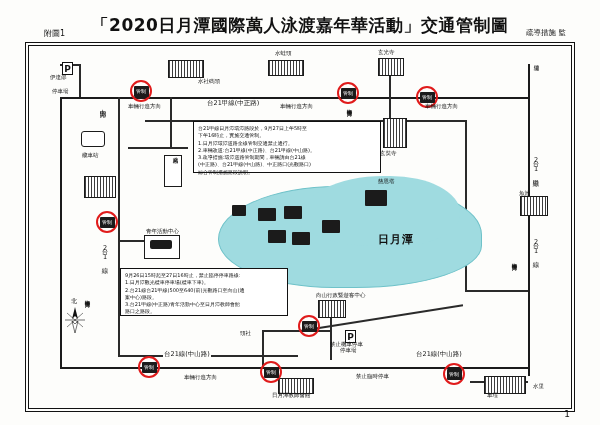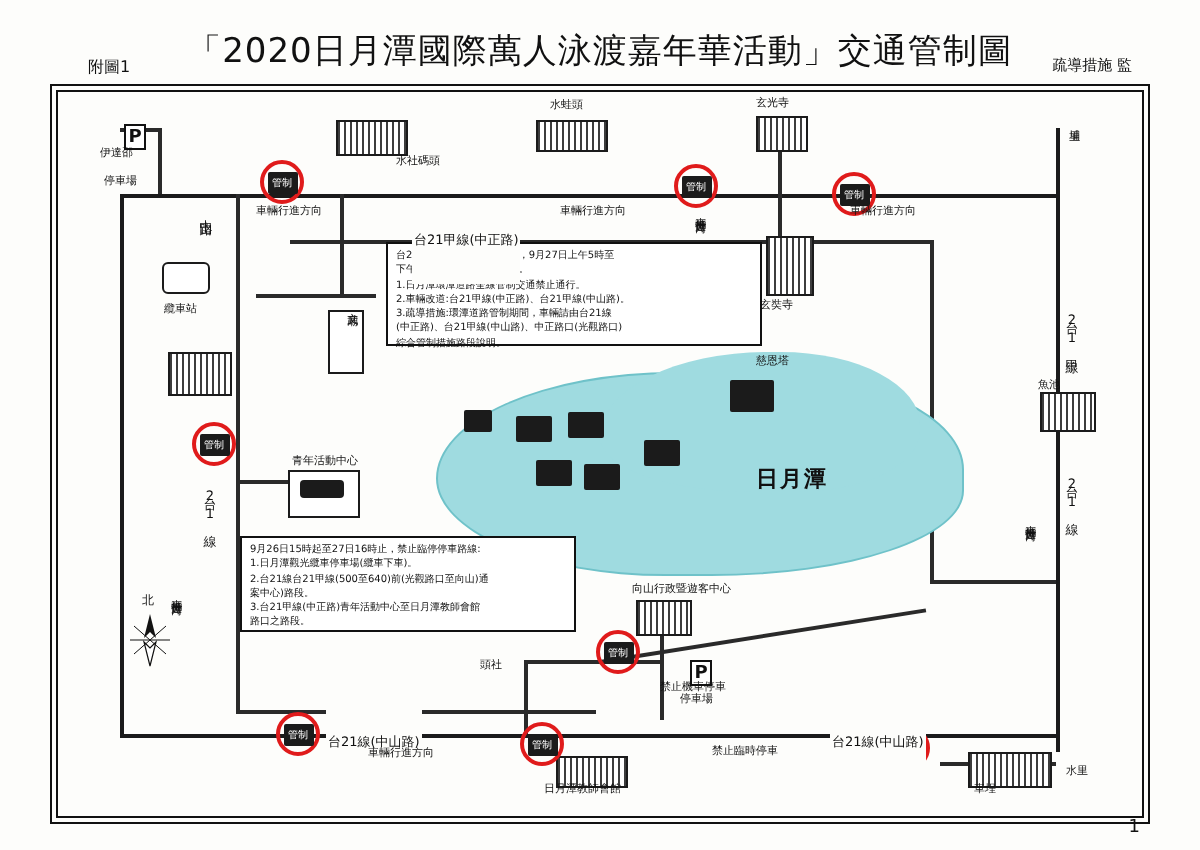--- a/index.html
+++ b/index.html
@@ -20,21 +20,21 @@
     border:1.2px solid #111;
   }
   .page-border-inner{
     position:absolute;left:28px;top:45px;width:542px;height:362px;
     border:0.6px solid #111;
   }
   .title{
     position:absolute;left:0;right:0;top:14px;
     text-align:center;
     font-size:17px;
-    font-weight:normal;
+    font-weight:bold;
     letter-spacing:0.5px;
     color:#111;
     font-family:"DejaVu Sans","Liberation Sans",sans-serif;
   }
   .label-fig{
     position:absolute;left:44px;top:28px;font-size:8px;color:#111;
   }
   .label-right{
     position:absolute;right:34px;top:28px;font-size:7.5px;color:#111;
   }
@@ -81,21 +81,21 @@
   .note-v{
     position:absolute;
     font-size:5.5px;color:#111;
     writing-mode:vertical-rl;
     text-orientation:upright;
     line-height:1.25;
     letter-spacing:0.5px;
   }
   .note-road{
     position:absolute;font-size:6.5px;color:#111;white-space:nowrap;
-    background:#fdfdfb;padding:17px 1px;
+    background:#fdfdfb;padding:0 1px;
   }
   .note-road-v{
     position:absolute;font-size:6.5px;color:#111;
     writing-mode:vertical-rl;text-orientation:upright;
     background:#fdfdfb;letter-spacing:1px;
   }
 
   
   .ctrl{
     position:absolute;width:22px;height:22px;

